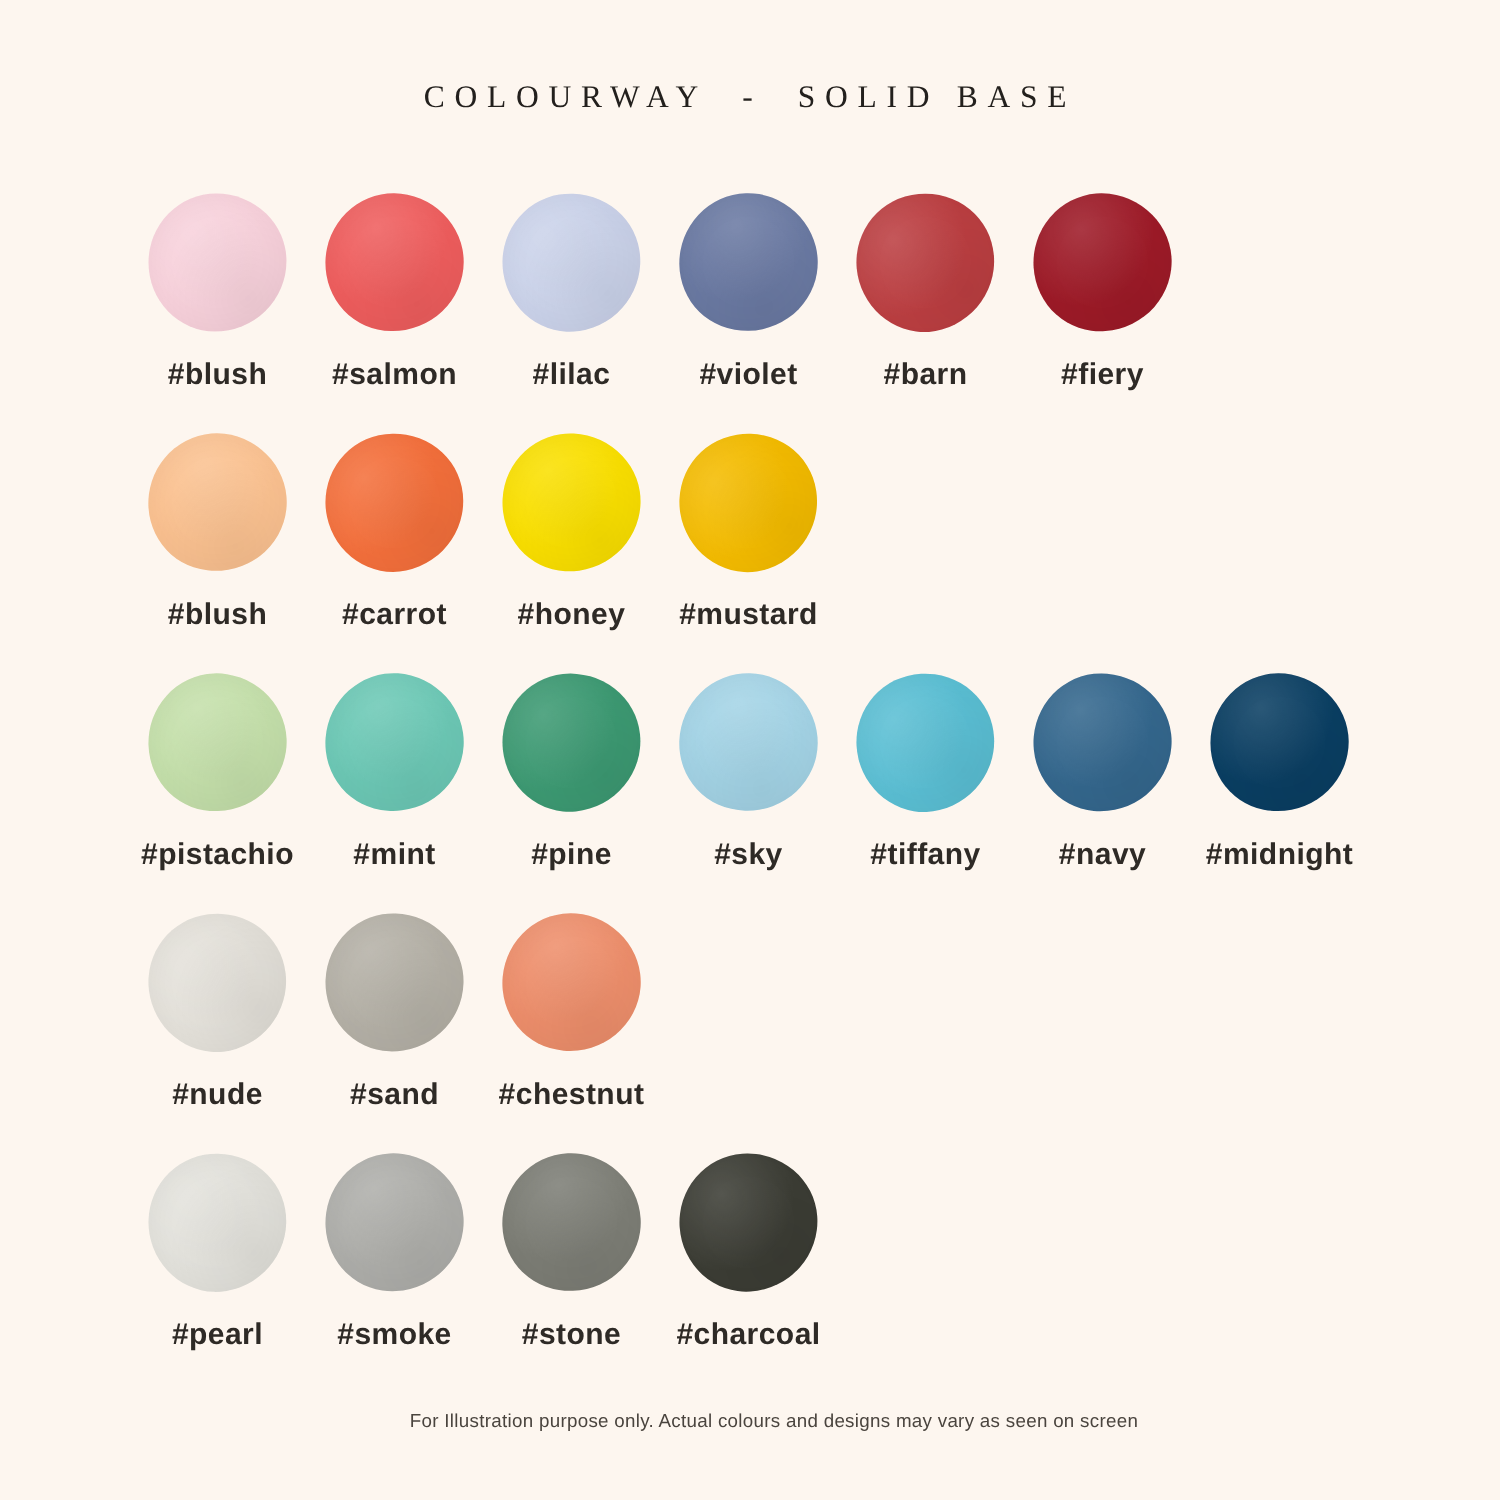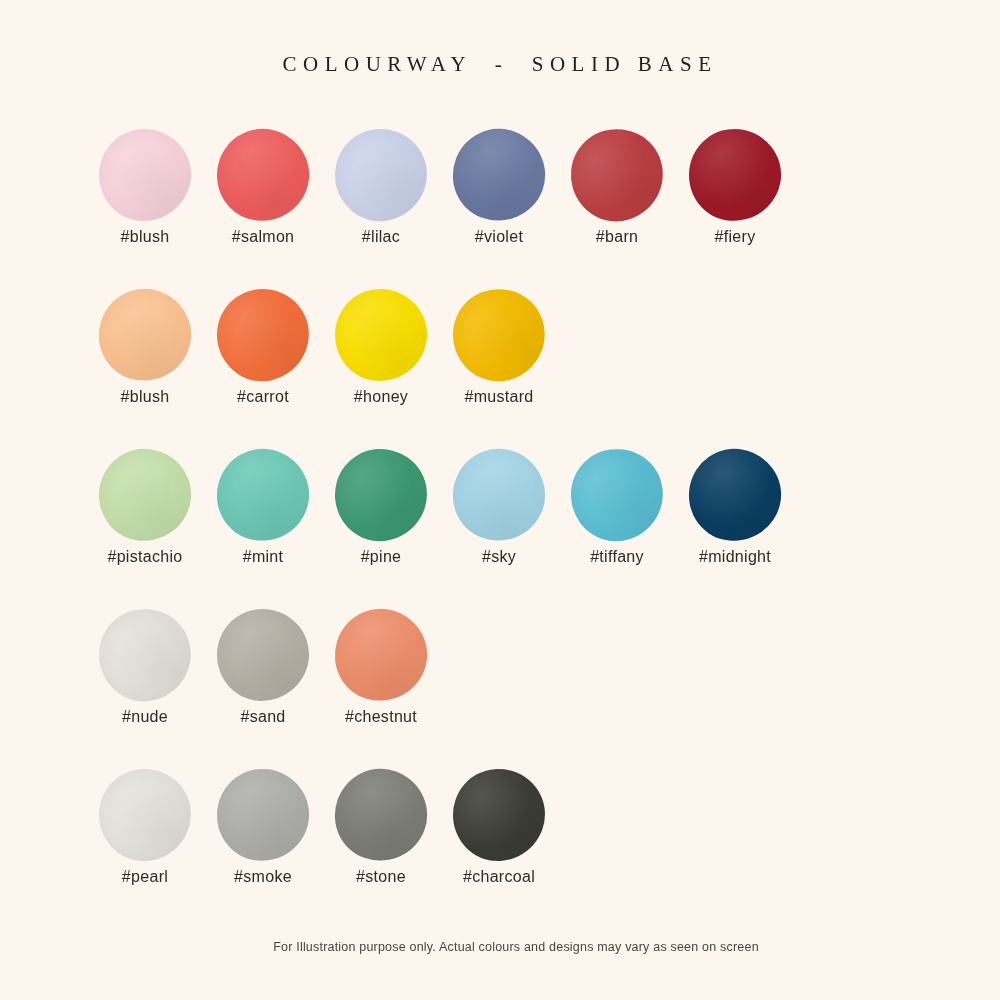--- a/index.html
+++ b/index.html
@@ -80,25 +80,25 @@
     position: absolute;
     inset: 0;
     border-radius: inherit;
     background:
       radial-gradient(ellipse at 32% 28%, rgba(255,255,255,0.13), rgba(255,255,255,0) 55%),
       radial-gradient(ellipse at 72% 76%, rgba(0,0,0,0.055), rgba(0,0,0,0) 60%);
     pointer-events: none;
   }
 
   .swatch-label {
-    margin-top: 7px;
-    font-size: 16px;
+    margin-top: 18px;
+    font-size: 20px;
     letter-spacing: 0.3px;
     color: #2E2A26;
-    font-weight: 400;
+    font-weight: 700;
     white-space: nowrap;
   }
 
   
   .footer-note {
     position: absolute;
     bottom: 46px;
     left: 16px;
     width: 1000px;
     text-align: center;
@@ -174,20 +174,24 @@
         </div>
         <div class="swatch-cell">
           <div class="swatch-dot" style="background: rgb(164, 212, 230); transform: rotate(24deg);"></div>
           <div class="swatch-label">#sky</div>
         </div>
         <div class="swatch-cell">
           <div class="swatch-dot" style="background: rgb(91, 191, 212); transform: rotate(-14deg);"></div>
           <div class="swatch-label">#tiffany</div>
         </div>
         <div class="swatch-cell">
+          <div class="swatch-dot" style="background: rgb(53, 104, 142); transform: rotate(5deg);"></div>
+          <div class="swatch-label">#navy</div>
+        </div>
+        <div class="swatch-cell">
           <div class="swatch-dot" style="background: rgb(11, 63, 99); transform: rotate(11deg);"></div>
           <div class="swatch-label">#midnight</div>
         </div>
       </div>
       <div class="swatch-row">
         <div class="swatch-cell">
           <div class="swatch-dot" style="background: rgb(228, 225, 218); transform: rotate(-18deg);"></div>
           <div class="swatch-label">#nude</div>
         </div>
         <div class="swatch-cell">

